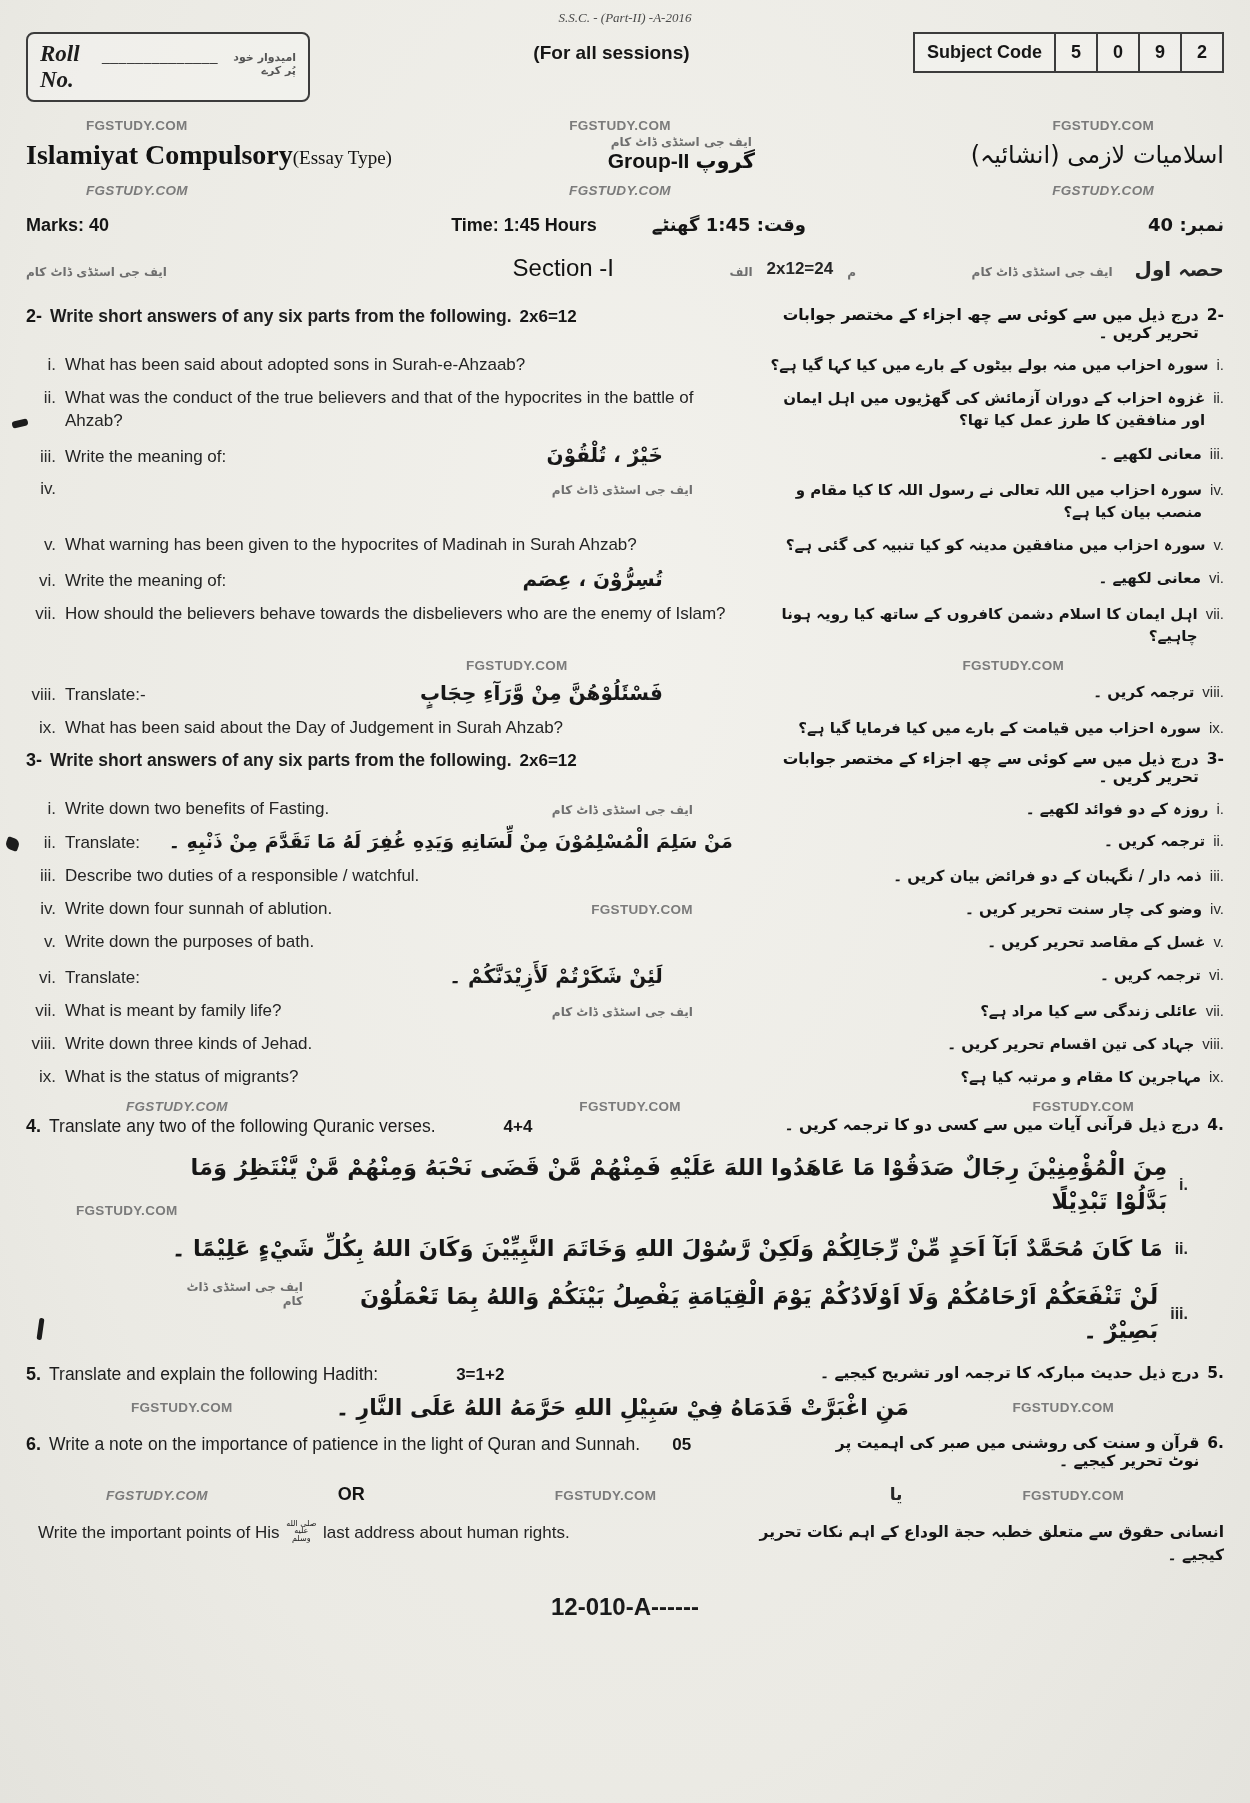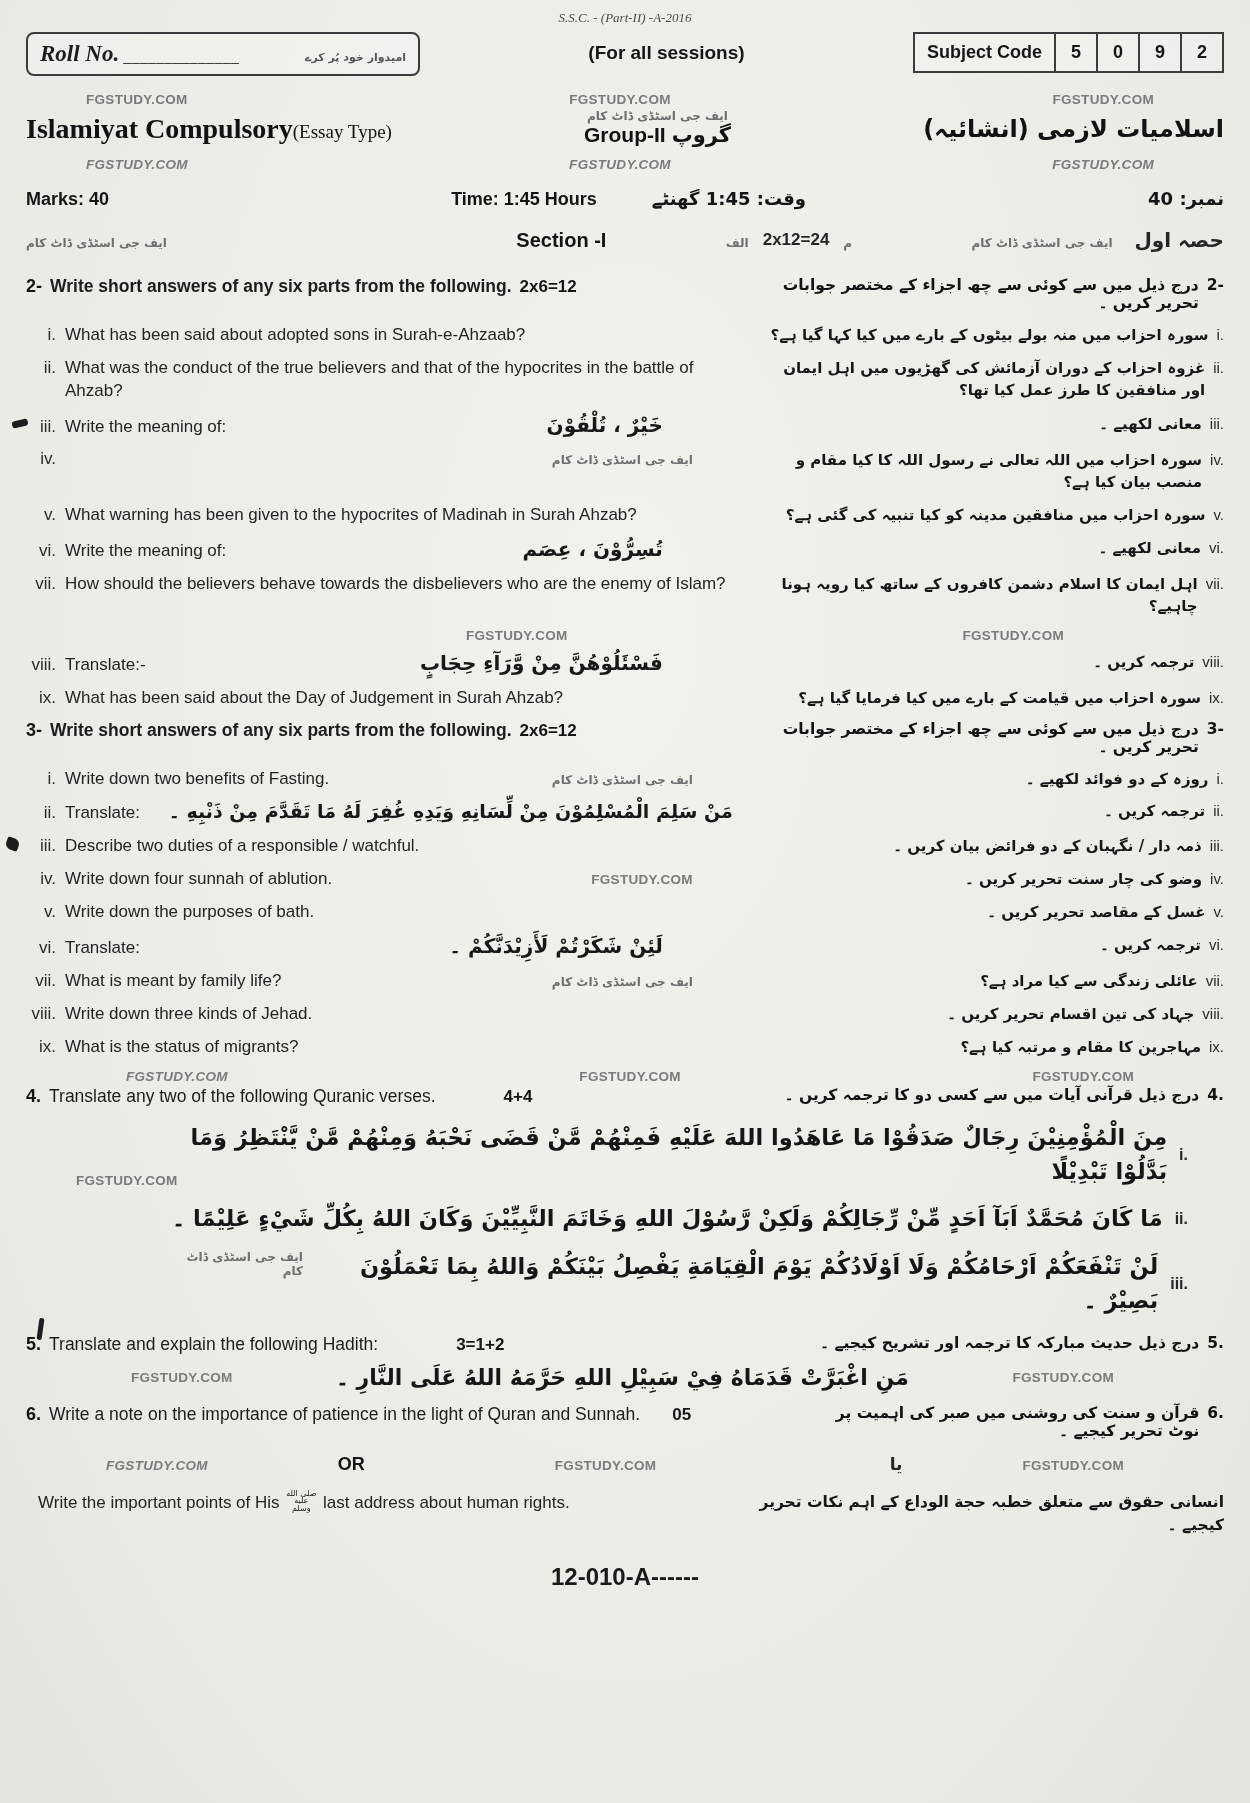--- a/index.html
+++ b/index.html
@@ -14,46 +14,46 @@
     font-family:"Liberation Sans", sans-serif;
     font-size:17px;
     overflow:hidden;
   }
   .urdu { font-family:"DejaVu Sans", sans-serif; direction:rtl; }
   .ar   { font-family:"DejaVu Sans", sans-serif; direction:rtl; }
 
   .session-line { text-align:center; font-family:"Liberation Serif", serif; font-style:italic; font-size:13px; color:#4a4a4a; }
 
   .top-row { display:flex; justify-content:space-between; align-items:flex-start; margin-top:6px; }
-  .rollno-box { border:2px solid #3c3c3c; border-radius:8px; padding:7px 12px; width:394px; box-sizing:border-box; display:flex; align-items:baseline; gap:4px; background:rgba(255,255,255,0.25); }
+  .rollno-box { border:2px solid #3c3c3c; border-radius:8px; padding:7px 12px; width:284px; box-sizing:border-box; display:flex; align-items:baseline; gap:4px; background:rgba(255,255,255,0.25); }
   .rollno-label { font-family:"Liberation Serif", serif; font-style:italic; font-weight:bold; font-size:23px; color:#1d1d1d; }
   .rollno-blank { color:#333; font-size:14px; letter-spacing:0.5px; }
   .rollno-urdu { font-size:11px; color:#555; margin-left:auto; font-weight:bold; }
   .sessions-note { font-weight:bold; font-size:19px; margin-top:10px; color:#161616; }
   .subject-code { display:flex; border:2px solid #3c3c3c; background:rgba(255,255,255,0.25); }
   .sc-label { padding:8px 12px; font-weight:bold; font-size:18px; border-right:2px solid #3c3c3c; color:#161616; }
   .sc-digit { width:40px; display:flex; align-items:center; justify-content:center; font-size:18px; font-weight:bold; border-right:2px solid #3c3c3c; color:#161616; }
   .sc-digit:last-child { border-right:none; }
 
   .wm { color:#7b7b7b; font-weight:bold; font-size:13.5px; letter-spacing:0.3px; }
   .wm-ur { color:#6e6e6e; font-size:12px; font-weight:bold; }
   .wm-row { display:flex; justify-content:space-between; margin:16px 0 2px 0; padding:0 70px 0 60px; }
 
   .title-row { display:flex; justify-content:space-between; align-items:flex-start; margin-top:6px; }
   .title-main { font-family:"Liberation Serif", serif; font-weight:bold; font-size:28px; color:#121212; }
   .title-sub  { font-family:"Liberation Serif", serif; font-size:19px; color:#121212; }
   .title-center { text-align:center; margin-top:-4px; }
   .group-line { display:flex; gap:6px; align-items:baseline; justify-content:center; font-weight:bold; font-size:21px; color:#121212; }
-  .title-ur-main { font-size:24px; font-weight:bold; color:#121212; margin-top:2px; }
+  .title-ur-main { font-size:24px; font-weight:normal; color:#121212; margin-top:2px; }
 
   .meta-row { display:flex; justify-content:space-between; align-items:baseline; margin-top:16px; font-weight:bold; font-size:18px; color:#151515;text-align:center; }
   .time-cluster { display:flex; gap:55px; align-items:baseline; }
 
   .sec1-row { display:flex; justify-content:space-between; align-items:baseline; margin-top:18px; }
-  .sec-title { font-weight:bold; font-size:20px; color:#131313; margin-left:230px; }
+  .sec-title { font-weight:normal; font-size:24px; color:#131313; margin-left:230px; }
   .formula-cluster { display:flex; gap:14px; align-items:flex-end; font-weight:bold; font-size:17px; }
   .sec-ur { font-size:20px; font-weight:bold; }
   .sec1-right { display:flex; gap:22px; align-items:baseline; }
 
   .qhead { display:flex; justify-content:space-between; align-items:flex-start; margin-top:24px; margin-bottom:12px; }
   .qh-left { width:59%; display:flex; gap:8px; align-items:baseline; }
   .qh-left.bold .qh-text { font-weight:bold; }
   .qnum { font-weight:bold; font-size:18px; color:#151515; white-space:nowrap; }
   .qh-text { font-size:17.5px; color:#1d1d1d; }
   .qh-marks { font-weight:bold; font-size:17px; white-space:nowrap; color:#151515; }

